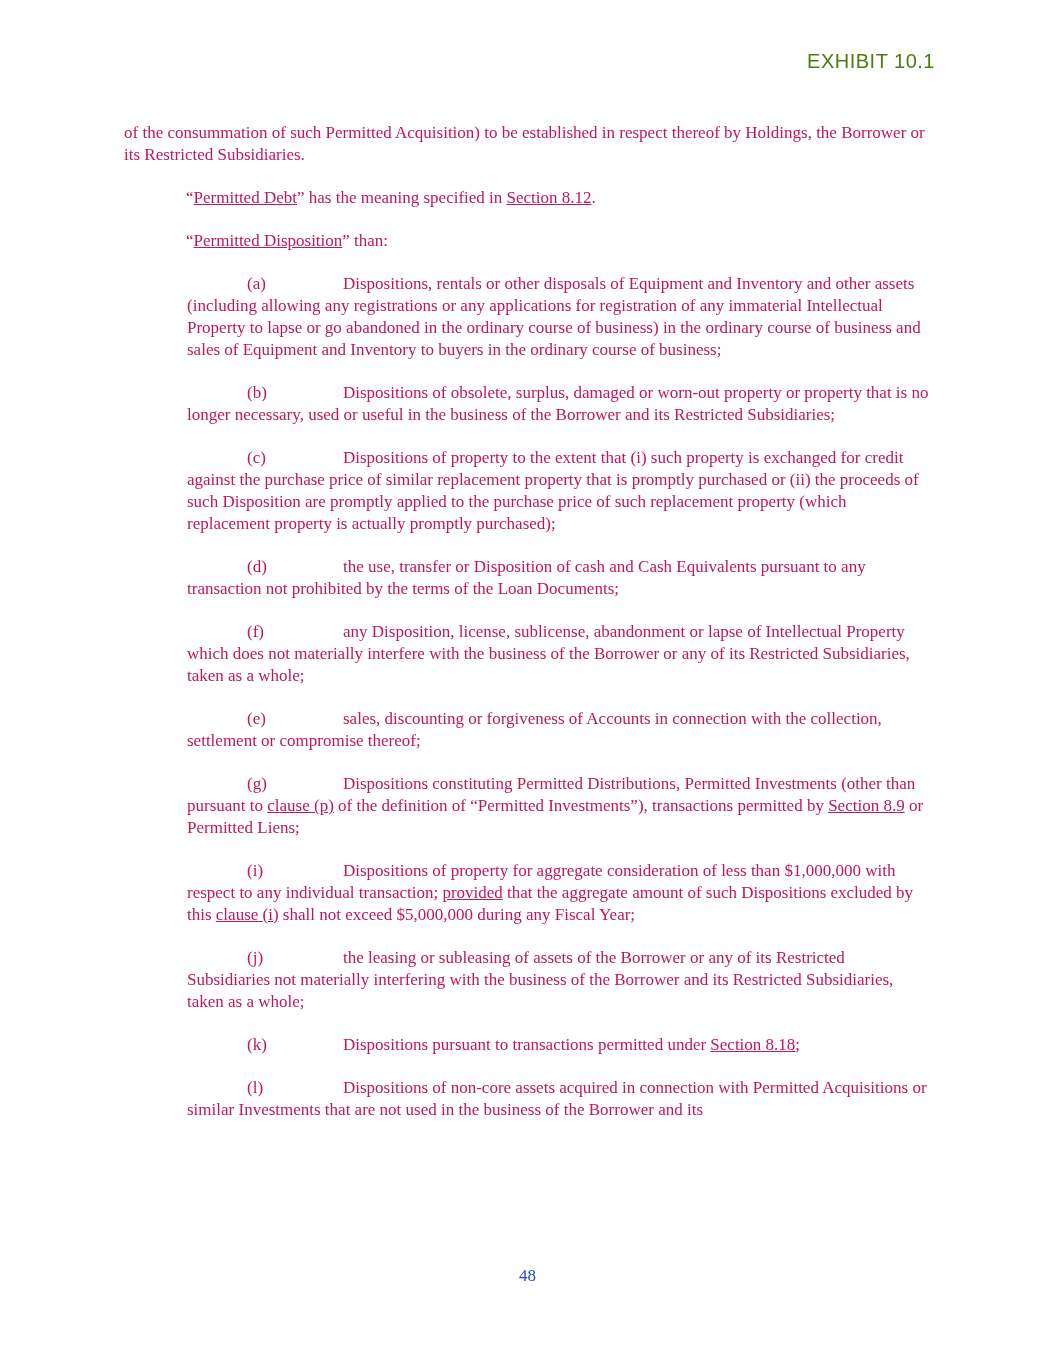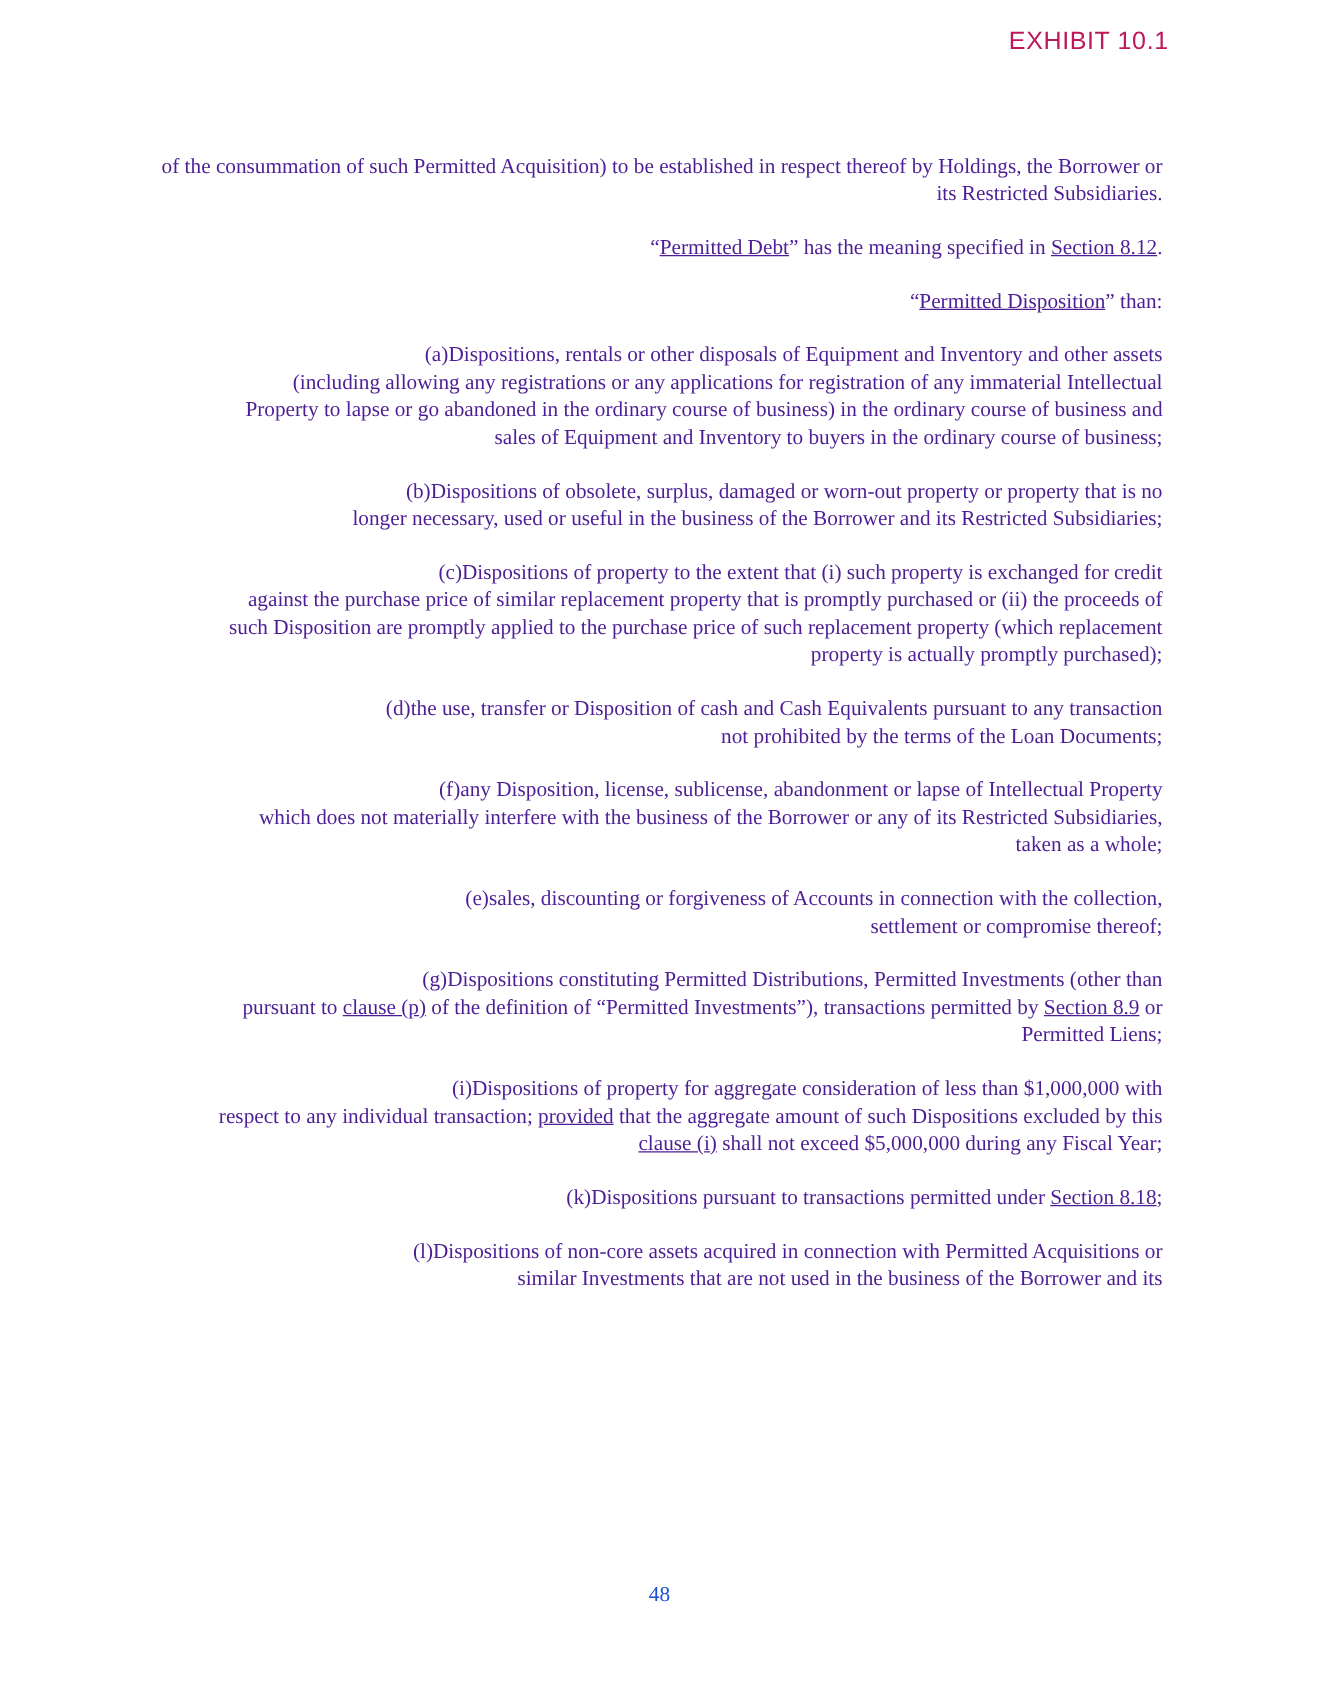--- a/index.html
+++ b/index.html
@@ -10,46 +10,46 @@
   .page {
     position: relative;
     width: 1055px;
     height: 1365px;
     background: #ffffff;
     color: #000000;
     overflow: hidden;
   }
   .exhibit-header {
     position: absolute;
-    top: 22px;
+    top: 50px;
     right: 120px;
     font-family: "Liberation Sans", sans-serif;
     font-size: 20px;
-    color: #be185d;
+    color: #4d7c0f;
     letter-spacing: 0.5px;
   }
   .content {
     position: absolute;
     top: 122px;
     left: 124px;
     width: 806px;
     font-family: "Liberation Serif", serif;
     font-size: 17px;
     line-height: 22px;
-    text-align: right;
-    color: #4c1d95;
+    text-align: left;
+    color: #be185d;
   }
   .para {
     margin: 0 0 21px 0;
   }
   .para.definition {
     text-indent: 62px;
   }
   .para.clause {
-    margin-left: 48px;
+    margin-left: 63px;
     text-indent: 60px;
   }
   .clause-label {
     display: inline-block;
     width: 96px;
     text-indent: 0;
   }
   .u {
     text-decoration: underline;
   }
@@ -75,18 +75,19 @@
       <div class="para definition"><span>“</span><span class="u">Permitted Debt</span><span>” has the meaning specified in </span><span class="u">Section 8.12</span><span>.</span></div>
       <div class="para definition"><span>“</span><span class="u">Permitted Disposition</span><span>” than:</span></div>
       <div class="para clause"><span class="clause-label">(a)</span><span>Dispositions, rentals or other disposals of Equipment and Inventory and other assets (including allowing any registrations or any applications for registration of any immaterial Intellectual Property to lapse or go abandoned in the ordinary course of business) in the ordinary course of business and sales of Equipment and Inventory to buyers in the ordinary course of business;</span></div>
       <div class="para clause"><span class="clause-label">(b)</span><span>Dispositions of obsolete, surplus, damaged or worn-out property or property that is no longer necessary, used or useful in the business of the Borrower and its Restricted Subsidiaries;</span></div>
       <div class="para clause"><span class="clause-label">(c)</span><span>Dispositions of property to the extent that (i) such property is exchanged for credit against the purchase price of similar replacement property that is promptly purchased or (ii) the proceeds of such Disposition are promptly applied to the purchase price of such replacement property (which replacement property is actually promptly purchased);</span></div>
       <div class="para clause"><span class="clause-label">(d)</span><span>the use, transfer or Disposition of cash and Cash Equivalents pursuant to any transaction not prohibited by the terms of the Loan Documents;</span></div>
       <div class="para clause"><span class="clause-label">(f)</span><span>any Disposition, license, sublicense, abandonment or lapse of Intellectual Property which does not materially interfere with the business of the Borrower or any of its Restricted Subsidiaries, taken as a whole;</span></div>
       <div class="para clause"><span class="clause-label">(e)</span><span>sales, discounting or forgiveness of Accounts in connection with the collection, settlement or compromise thereof;</span></div>
       <div class="para clause"><span class="clause-label">(g)</span><span>Dispositions constituting Permitted Distributions, Permitted Investments (other than pursuant to </span><span class="u">clause (p)</span><span> of the definition of “Permitted Investments”), transactions permitted by </span><span class="u">Section 8.9</span><span> or Permitted Liens;</span></div>
       <div class="para clause"><span class="clause-label">(i)</span><span>Dispositions of property for aggregate consideration of less than $1,000,000 with respect to any individual transaction; </span><span class="u">provided</span><span> that the aggregate amount of such Dispositions excluded by this </span><span class="u">clause (i)</span><span> shall not exceed $5,000,000 during any Fiscal Year;</span></div>
+      <div class="para clause"><span class="clause-label">(j)</span><span>the leasing or subleasing of assets of the Borrower or any of its Restricted Subsidiaries not materially interfering with the business of the Borrower and its Restricted Subsidiaries, taken as a whole;</span></div>
       <div class="para clause"><span class="clause-label">(k)</span><span>Dispositions pursuant to transactions permitted under </span><span class="u">Section 8.18</span><span>;</span></div>
       <div class="para clause"><span class="clause-label">(l)</span><span>Dispositions of non-core assets acquired in connection with Permitted Acquisitions or similar Investments that are not used in the business of the Borrower and its</span></div>
     </div>
 
   <div class="page-footer">48</div>
 </div>
 
 </body></html>

